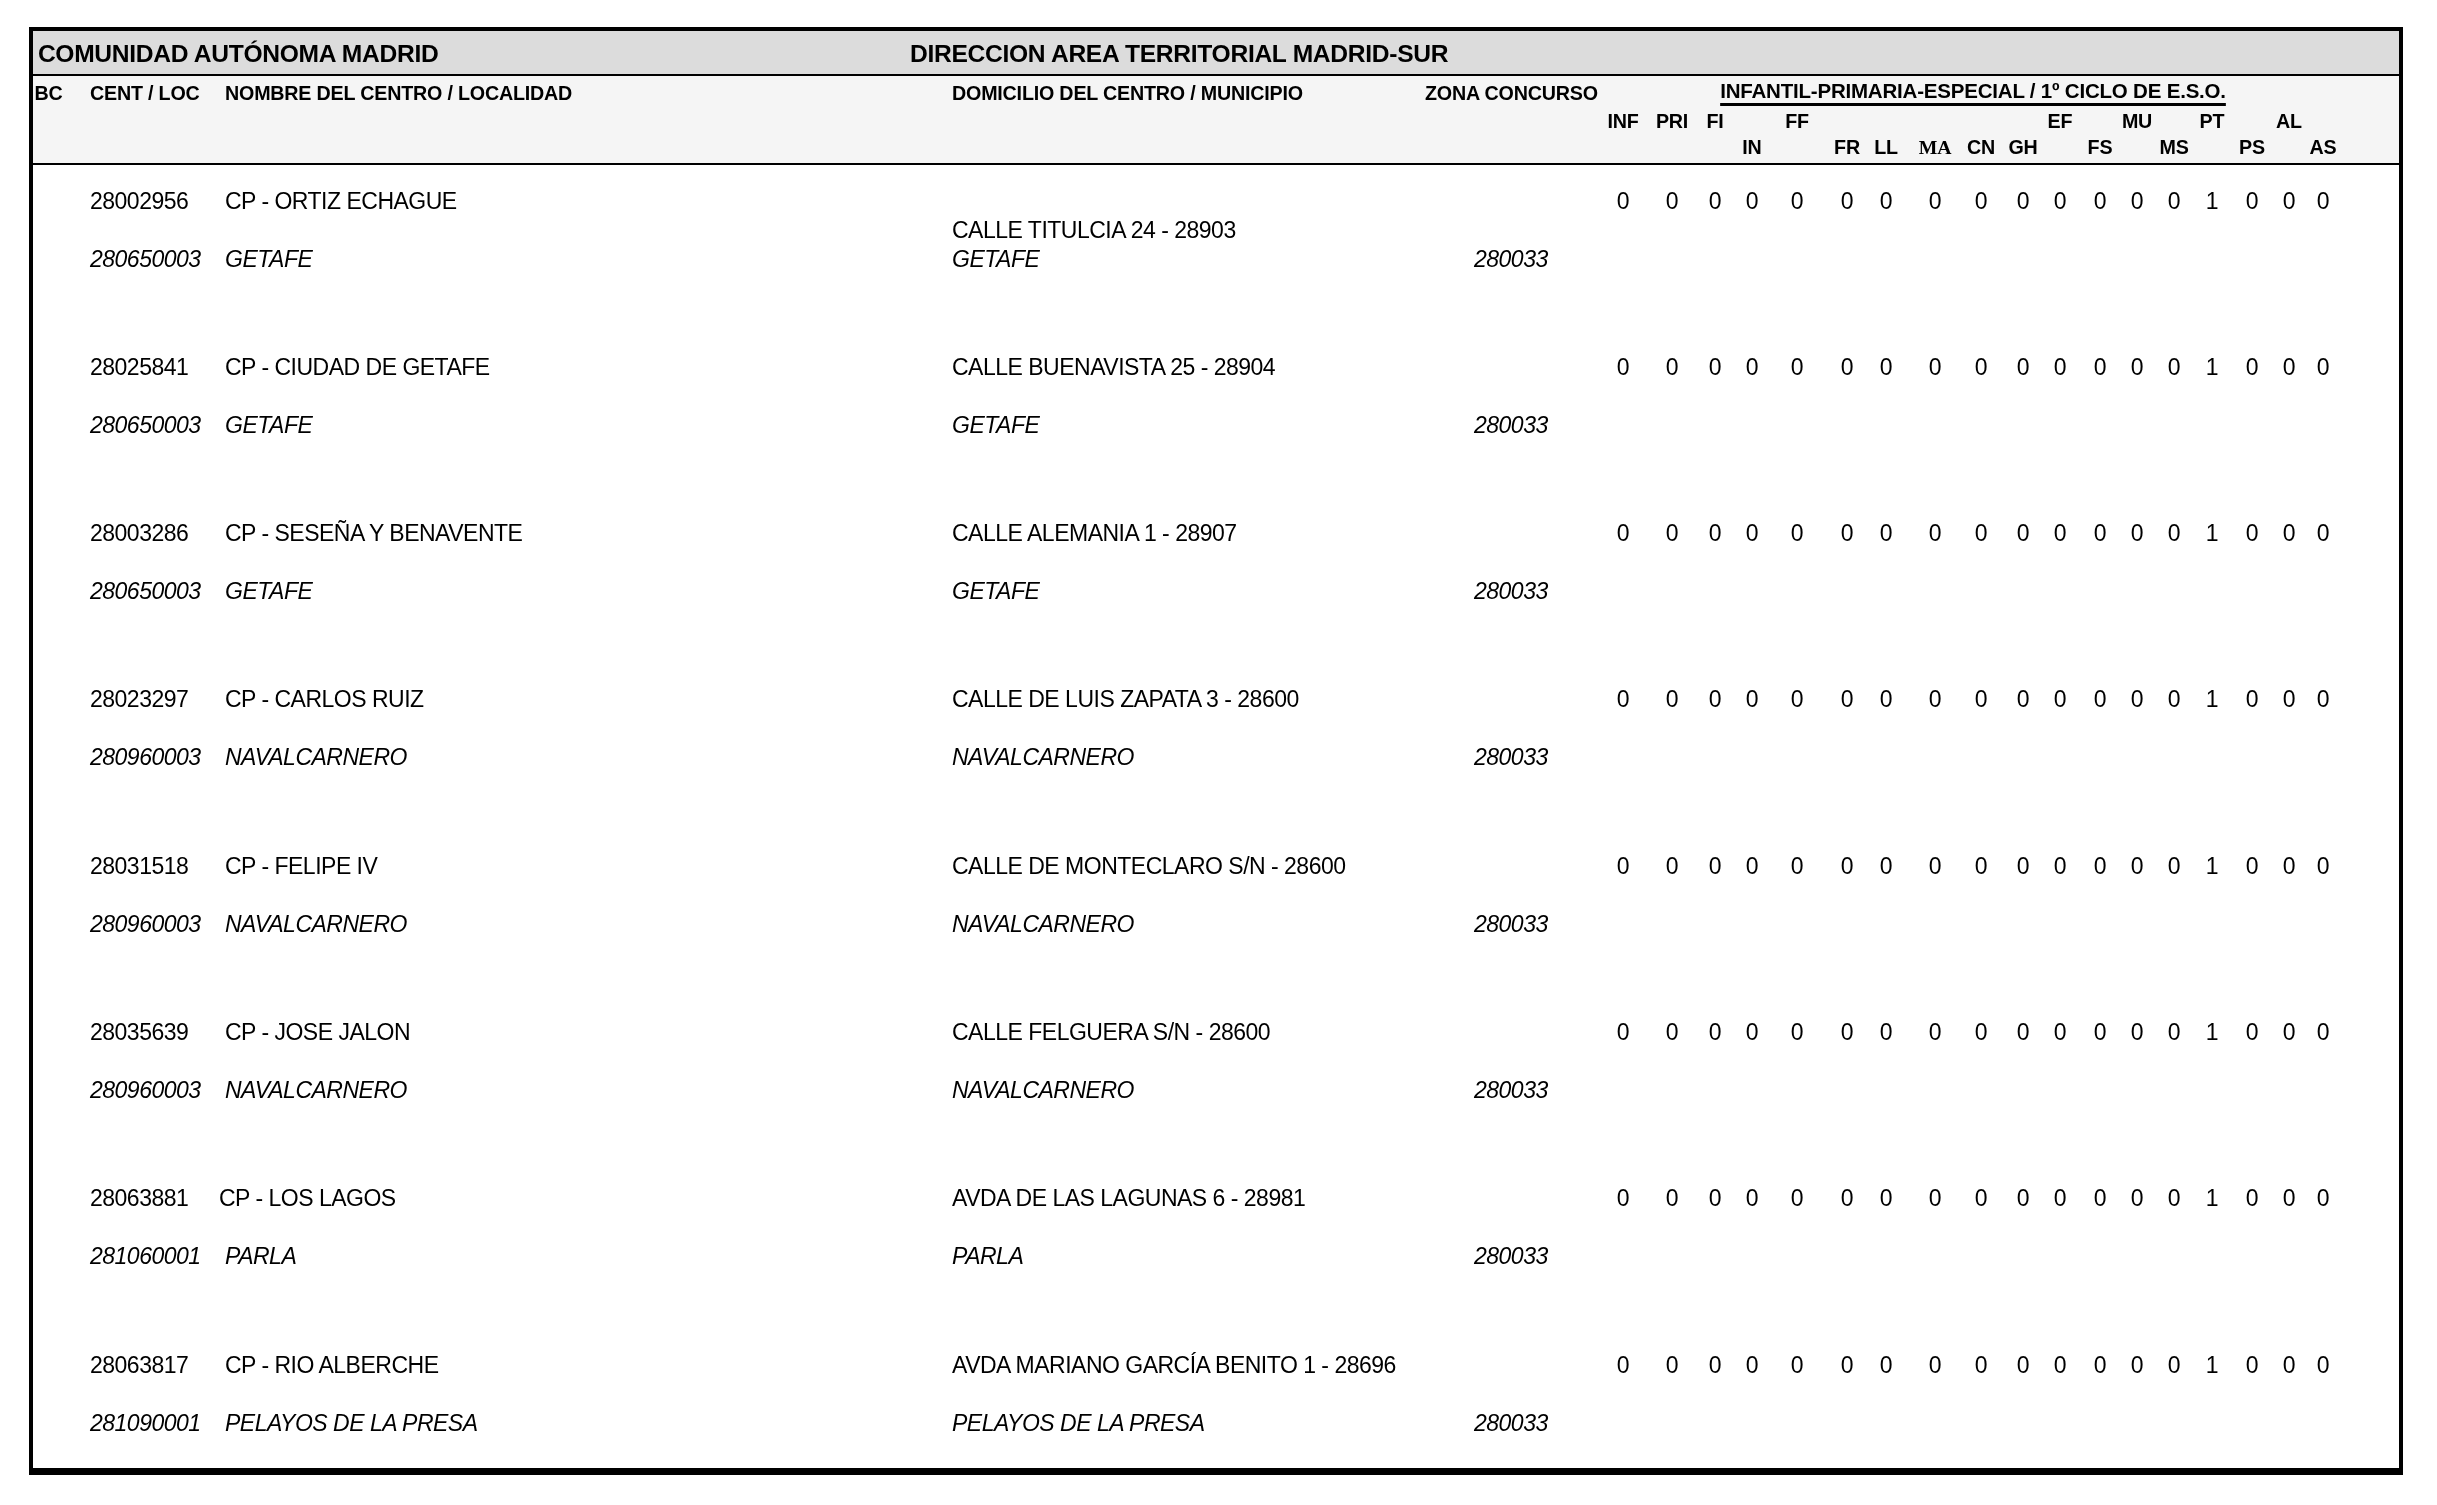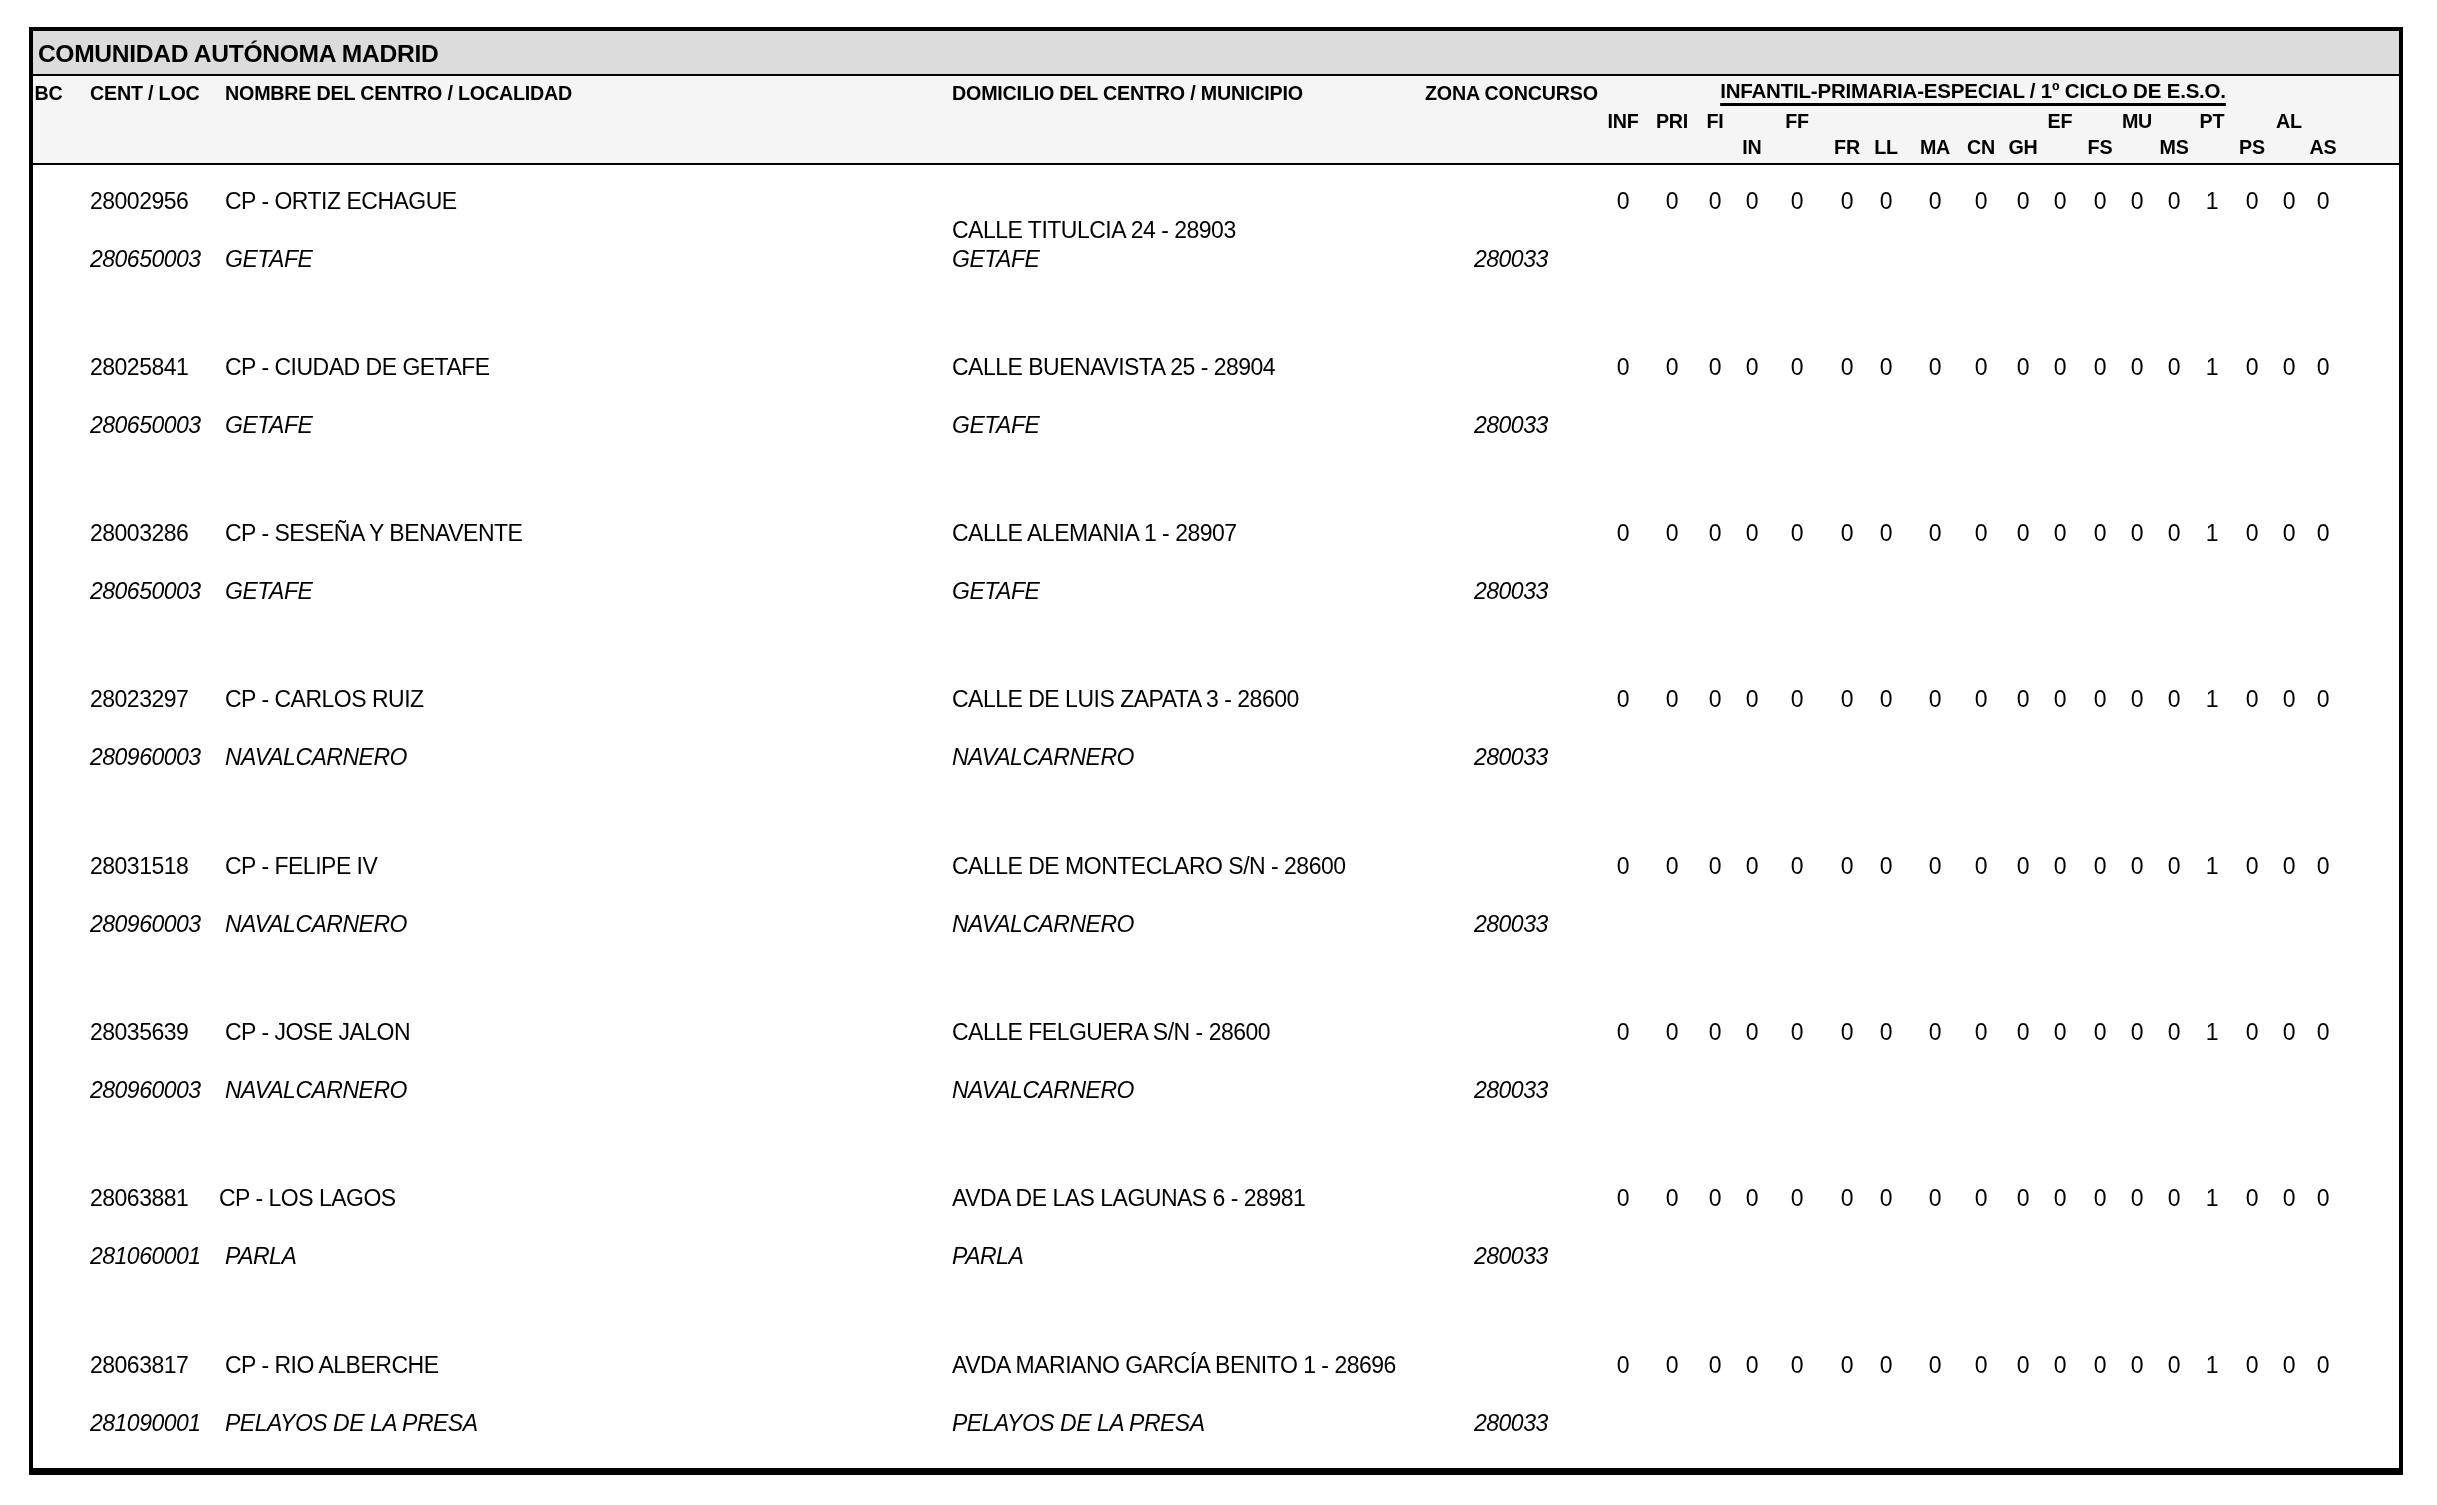--- a/index.html
+++ b/index.html
@@ -54,38 +54,39 @@
   .entry .l2{top:58px;font-style:italic;}
   .entry .num{transform:translateX(-50%);}
 </style>
 </head>
 <body>
 
 <div class="sheet">
 
   <div class="title-band">
     <span class="t-left">COMUNIDAD AUTÓNOMA MADRID</span>
+    <span class="t-right">DIRECCION AREA TERRITORIAL MADRID-SUR</span>
   </div>
 
   <div class="col-head">
     <span class="lblA" style="left:1.6px">BC</span>
     <span class="lblA" style="left:57px">CENT / LOC</span>
     <span class="lblA" style="left:192px">NOMBRE DEL CENTRO / LOCALIDAD</span>
     <span class="lblA" style="left:919px">DOMICILIO DEL CENTRO / MUNICIPIO</span>
     <span class="lblA" style="left:1392px">ZONA CONCURSO</span>
     <div class="group-title">INFANTIL-PRIMARIA-ESPECIAL / 1º CICLO DE E.S.O.</div>
     <div id="subject-labels">
         <span class="subj subj-top" style="left: 1590px;">INF</span>
         <span class="subj subj-top" style="left: 1639px;">PRI</span>
         <span class="subj subj-top" style="left: 1682px;">FI</span>
         <span class="subj subj-bottom" style="left: 1719px;">IN</span>
         <span class="subj subj-top" style="left: 1764px;">FF</span>
         <span class="subj subj-bottom" style="left: 1814px;">FR</span>
         <span class="subj subj-bottom" style="left: 1853px;">LL</span>
-        <span class="subj subj-bottom" style="left: 1902px;">MA</span>
+        <span class="subj subj-bottom" style="left: 1902px; font-family: Liberation Serif, serif;">MA</span>
         <span class="subj subj-bottom" style="left: 1948px;">CN</span>
         <span class="subj subj-bottom" style="left: 1990px;">GH</span>
         <span class="subj subj-top" style="left: 2027px;">EF</span>
         <span class="subj subj-bottom" style="left: 2067px;">FS</span>
         <span class="subj subj-top" style="left: 2104px;">MU</span>
         <span class="subj subj-bottom" style="left: 2141px; text-align: center;">MS</span>
         <span class="subj subj-top" style="left: 2179px;">PT</span>
         <span class="subj subj-bottom" style="left: 2219px;">PS</span>
         <span class="subj subj-top" style="left: 2256px;">AL</span>
         <span class="subj subj-bottom" style="left: 2290px;">AS</span>

